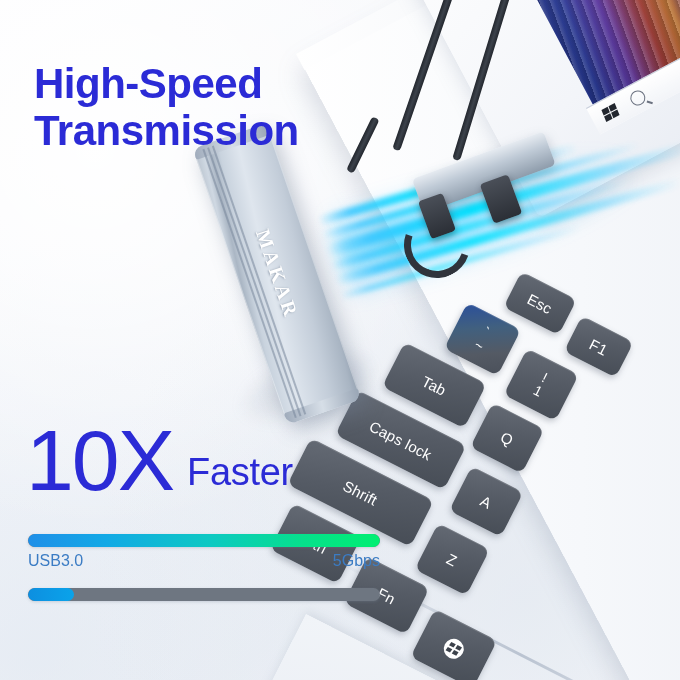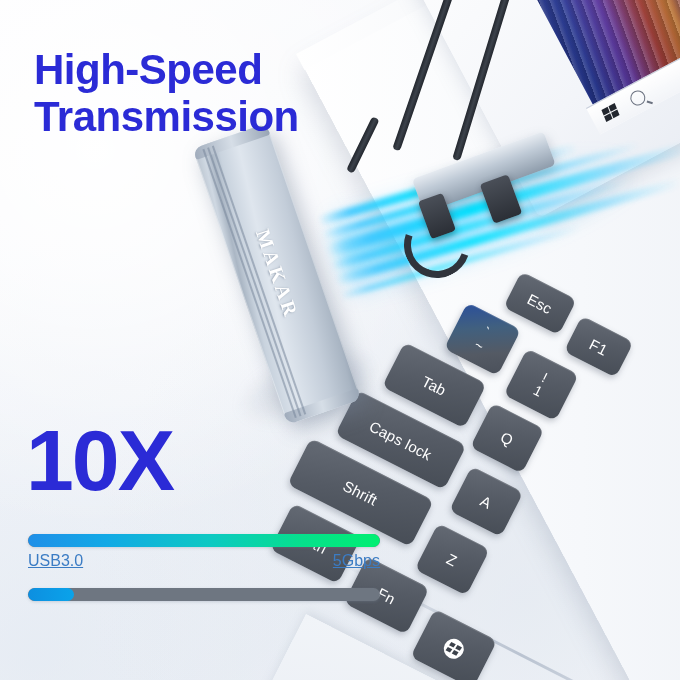--- a/index.html
+++ b/index.html
@@ -299,41 +299,41 @@
     grid-template-rows: 1fr 1fr;
     gap: 1.4px;
     transform: skewX(-8deg);
   }
   .winkey-glyph .m i { background: #3c424b; display: block; }
 
   
   .headline {
     position: absolute;
     left: 34px;
-    top: 46px;
+    top: 60px;
     font-size: 42px;
     font-weight: 700;
     line-height: 1.12;
     letter-spacing: -0.5px;
     color: #2b2bd6;
     white-space: pre-line;
   }
 
   
   .faster-row {
     position: absolute;
     left: 26px;
     top: 424px;
     display: flex;
     align-items: flex-end;
     gap: 14px;
   }
   .big-10x {
     font-size: 86px;
-    font-weight: 700;
+    font-weight: 400;
     line-height: 0.85;
     letter-spacing: -2px;
     color: #2b2bd6;
   }
   .faster-word {
     font-size: 38px;
     font-weight: 400;
     line-height: 1;
     color: #2b2bd6;
     padding-bottom: 6px;
@@ -366,21 +366,21 @@
   }
   .bar-fill.usb2 {
     background: linear-gradient(90deg, #0d8fe0 0%, #0aa3ea 100%);
   }
   .bar-labels {
     display: flex;
     justify-content: space-between;
     margin-top: 5px;
     font-size: 16px;
   }
-  .lbl-blue { color: #3b7cc4; text-decoration: underline; }
+  .lbl-blue { color: #3b7cc4; }
   .lbl-gray { color: #8b939f; }
 
   
   .hub-shadow {
     position: absolute;
     left: 232px; top: 352px;
     width: 150px; height: 70px;
     background: radial-gradient(ellipse at 50% 50%, rgba(120,134,156,0.34), rgba(120,134,156,0) 70%);
     filter: blur(5px);
     transform: rotate(-19deg);
@@ -497,20 +497,21 @@
 
   <div class="cable-line" style="left:392px; top:-30px; height:180px; transform:rotate(19deg); transform-origin:50% 100%;"></div>
   <div class="cable-line" style="left:452px; top:-40px; height:200px; transform:rotate(17deg); transform-origin:50% 100%;"></div>
   <div class="cable-line" style="left:372px; top:118px; height:60px; transform:rotate(26deg); transform-origin:50% 0;"></div>
 
   <div class="headline">High-Speed
 Transmission</div>
 
   <div class="faster-row">
     <span class="big-10x">10X</span>
+    <span class="faster-word">Faster</span>
   </div>
 
   <div class="bars" id="bars">
       <div class="bar-group">
         <div class="bar-track">
           <div class="bar-fill usb3" style="width: 100%;"></div>
         </div>
         <div class="bar-labels">
           <span class="lbl-blue">USB3.0</span>
           <span class="lbl-blue">5Gbps</span>

